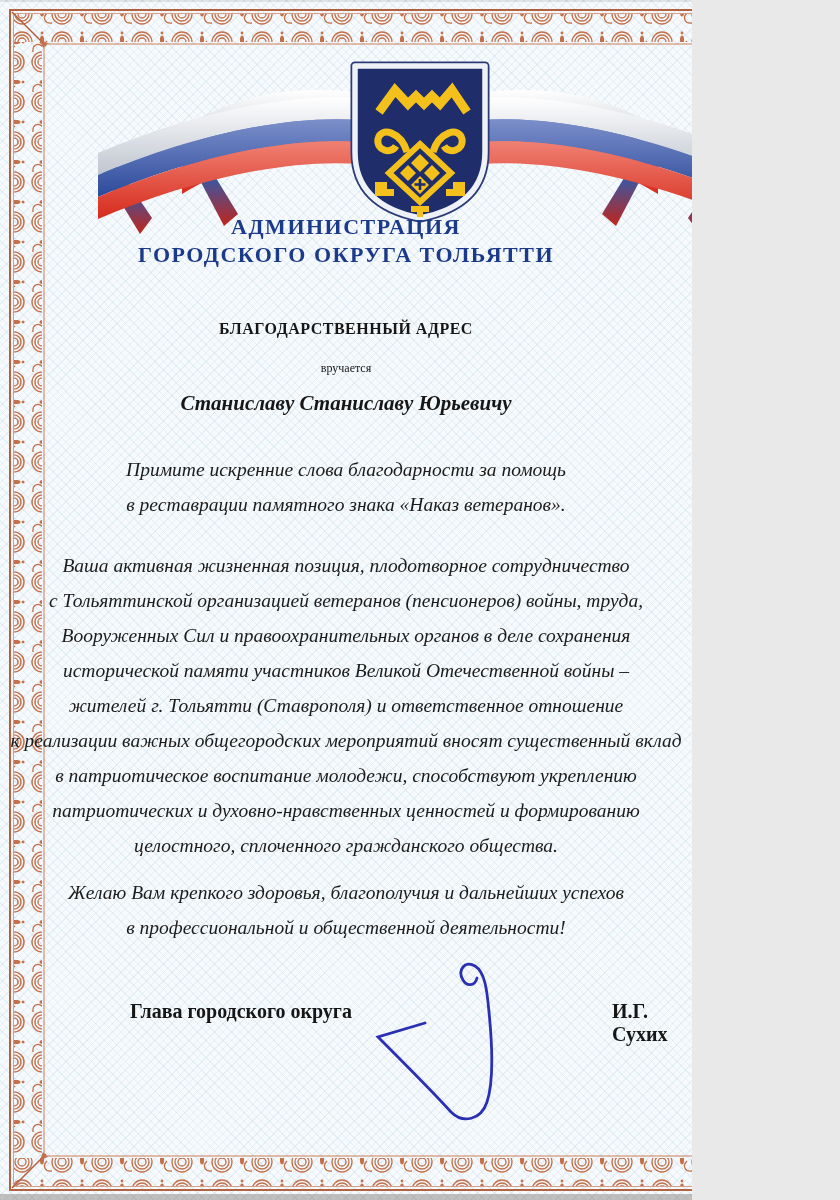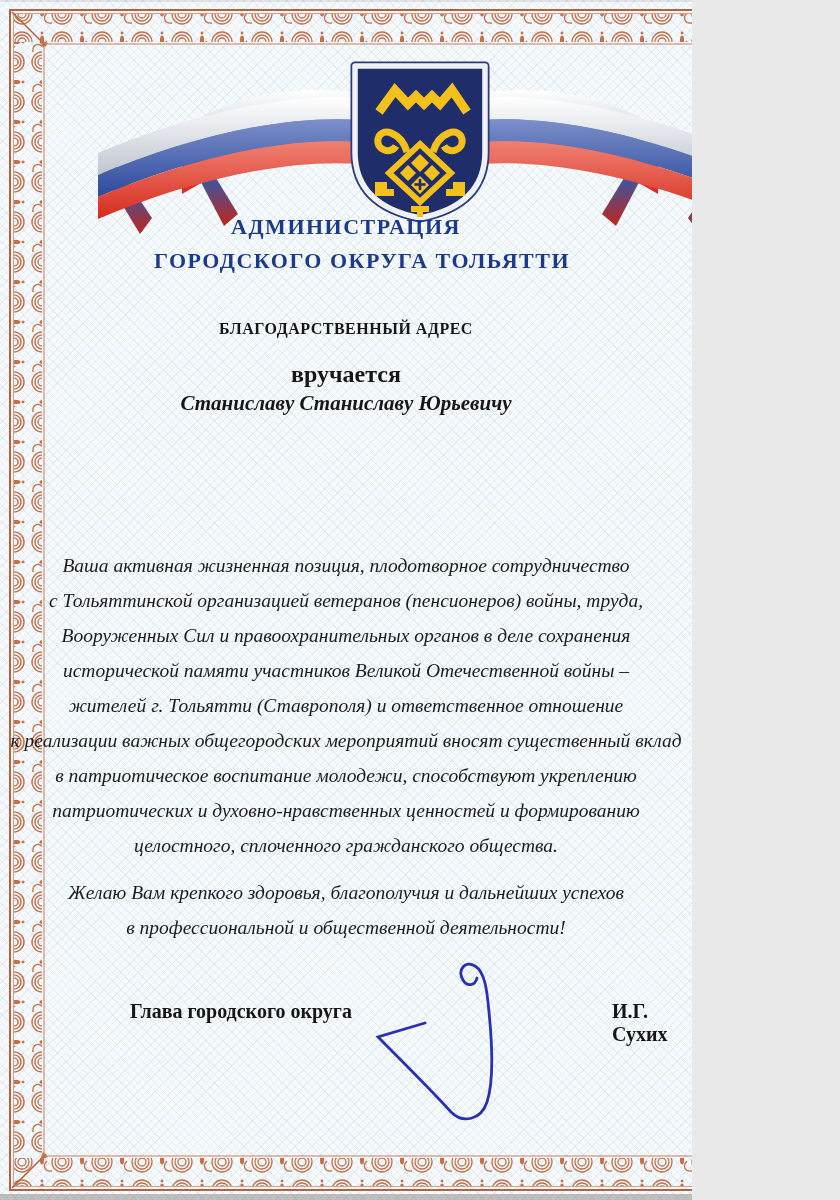--- a/index.html
+++ b/index.html
@@ -18,21 +18,21 @@
   .layer{position:absolute;left:0;top:0;}
   .abs{position:absolute;}
   .centered{left:0;width:100%;text-align:center;}
   .org-line{
     color:#1c3a8a;font-weight:bold;font-size:22px;letter-spacing:1.5px;
     text-align:center;width:100%;left:0;
   }
   .title-main{
     font-weight:bold;font-size:16px;letter-spacing:0.5px;color:#161616;
   }
-  .title-sub{font-weight:bold;font-size:24px;color:#161616;}
+  .title-sub{font-weight:normal;font-size:12px;color:#161616;}
   .recipient{font-weight:bold;font-style:italic;font-size:21px;color:#161616;}
   .body-par{
     font-style:italic;font-size:19.5px;line-height:35px;color:#1b1b1b;
     white-space:pre-line;
   }
   .sig-label{font-weight:bold;font-size:20px;color:#161616;}
   .page, .page *{cursor:default;}
 </style>
 </head>
 <body>
@@ -143,26 +143,28 @@
         </g>
         <g fill="#1f2e6b">
           <rect x="63.7" y="113" width="2.6" height="11"></rect>
           <rect x="59.5" y="117.2" width="11" height="2.6"></rect>
         </g>
       </g>
     </g>
   </svg>
 
   <div class="abs org-line" style="top:214px;">АДМИНИСТРАЦИЯ</div>
-  <div class="abs org-line" style="top:248px;padding-left:16px;">ГОРОДСКОГО ОКРУГА ТОЛЬЯТТИ</div>
+  <div class="abs org-line" style="top:242px;">ГОРОДСКОГО ОКРУГА ТОЛЬЯТТИ</div>
 
   <div class="abs centered title-main" style="top:320px;">БЛАГОДАРСТВЕННЫЙ АДРЕС</div>
   <div class="abs centered title-sub" style="top:361px;">вручается</div>
   <div class="abs centered recipient" style="top:391px;">Станиславу Станиславу Юрьевичу</div>
 
+  <div class="abs centered body-par" style="top:452px;">Примите искренние слова благодарности за помощь
+в реставрации памятного знака «Наказ ветеранов».</div>
   <div class="abs centered body-par" style="top:548px;">Ваша активная жизненная позиция, плодотворное сотрудничество
 с Тольяттинской организацией ветеранов (пенсионеров) войны, труда,
 Вооруженных Сил и правоохранительных органов в деле сохранения
 исторической памяти участников Великой Отечественной войны –
 жителей г. Тольятти (Ставрополя) и ответственное отношение
 к реализации важных общегородских мероприятий вносят существенный вклад
 в патриотическое воспитание молодежи, способствуют укреплению
 патриотических и духовно-нравственных ценностей и формированию
 целостного, сплоченного гражданского общества.</div>
   <div class="abs sig-label" style="left:130px;top:1000px;">Глава городского округа</div>

